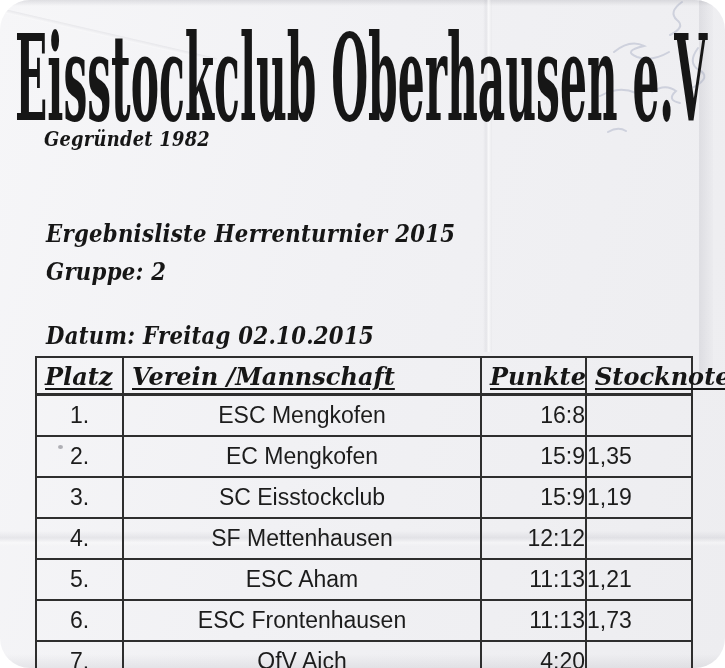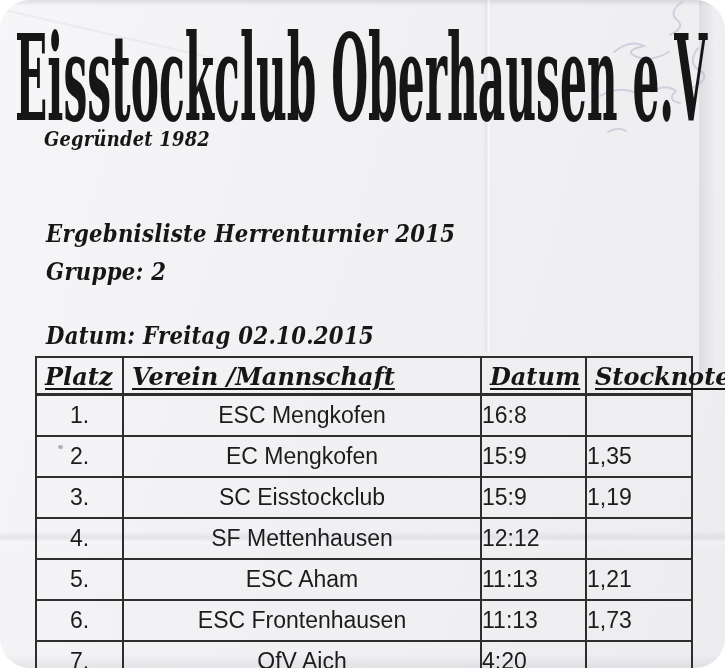--- a/index.html
+++ b/index.html
@@ -92,21 +92,21 @@
     font-family: "Liberation Sans", sans-serif;
     font-size: 23px;
     color: var(--table_text, #1c1c1c);
     border: 2px solid var(--table_border, #2e2e2e);
     vertical-align: middle;
     padding: 0;
     white-space: nowrap;
   }
   td.c-platz  { text-align: center; }
   td.c-verein { text-align: center; padding-left: 11px; }
-  td.c-punkte { text-align: left; }
+  td.c-punkte { text-align: right; }
   td.c-stock  { font-size: 17px; vertical-align: top; padding-top: 6px; }
 </style>
 </head>
 <body style="--paper: #f1f1f4; --ink: #161616; --table_border: #2e2e2e; --table_text: #1c1c1c; --handwriting_ghost: #8a93b0;">
 
 <div class="page">
 
   <div class="artifact edge-top"></div>
   <div class="artifact edge-bottom"></div>
   <div class="artifact fold-diag-tl"></div>
@@ -140,21 +140,21 @@
     <colgroup>
       <col style="width:87px">
         <col style="width:358px">
         <col style="width:105px">
         <col style="width:106px">
     </colgroup>
     <thead>
       <tr>
         <th>Platz</th>
         <th>Verein /Mannschaft</th>
-        <th>Datum</th>
+        <th>Punkte</th>
         <th>Stocknote</th>
       </tr>
     </thead>
     <tbody>
       <tr>
         <td class="c-platz">1.</td>
         <td class="c-verein">ESC Mengkofen</td>
         <td class="c-punkte">16:8</td>
         <td class="c-stock"></td>
       </tr>

